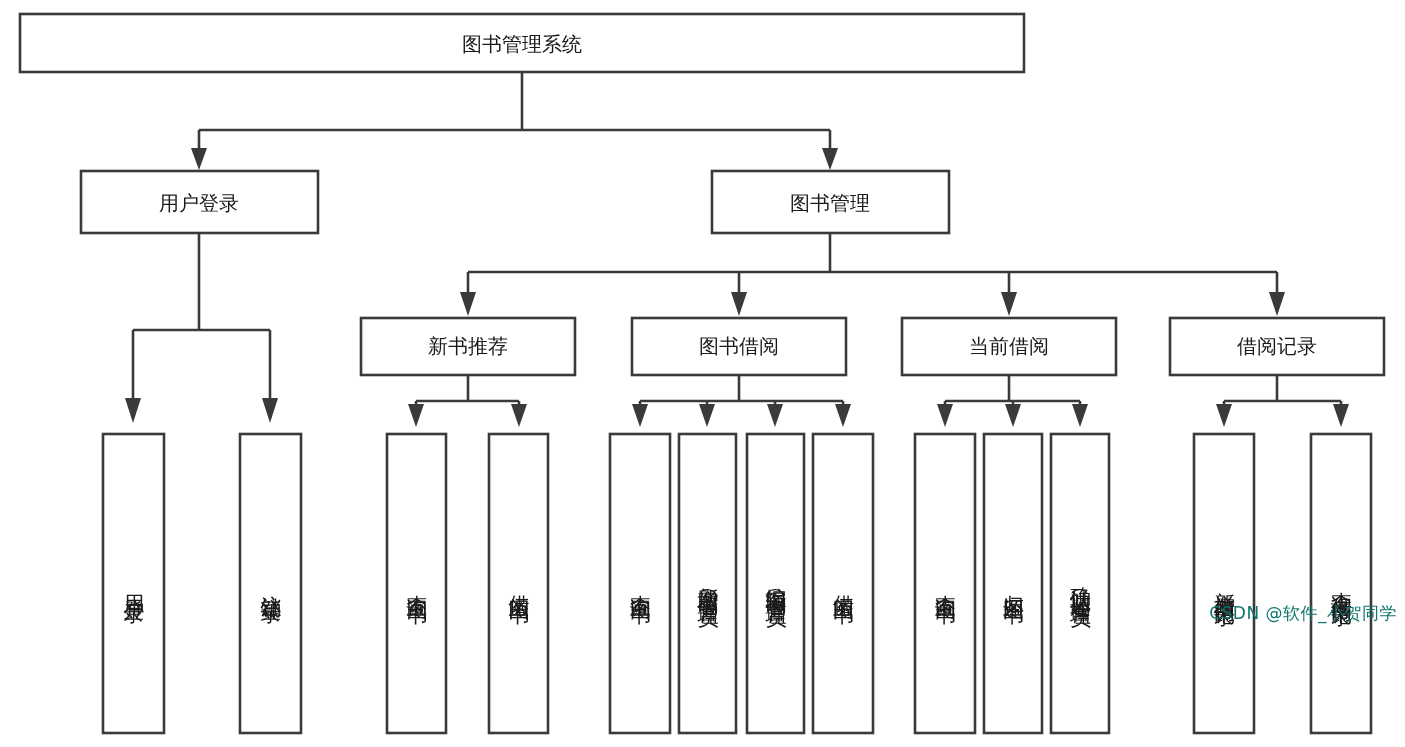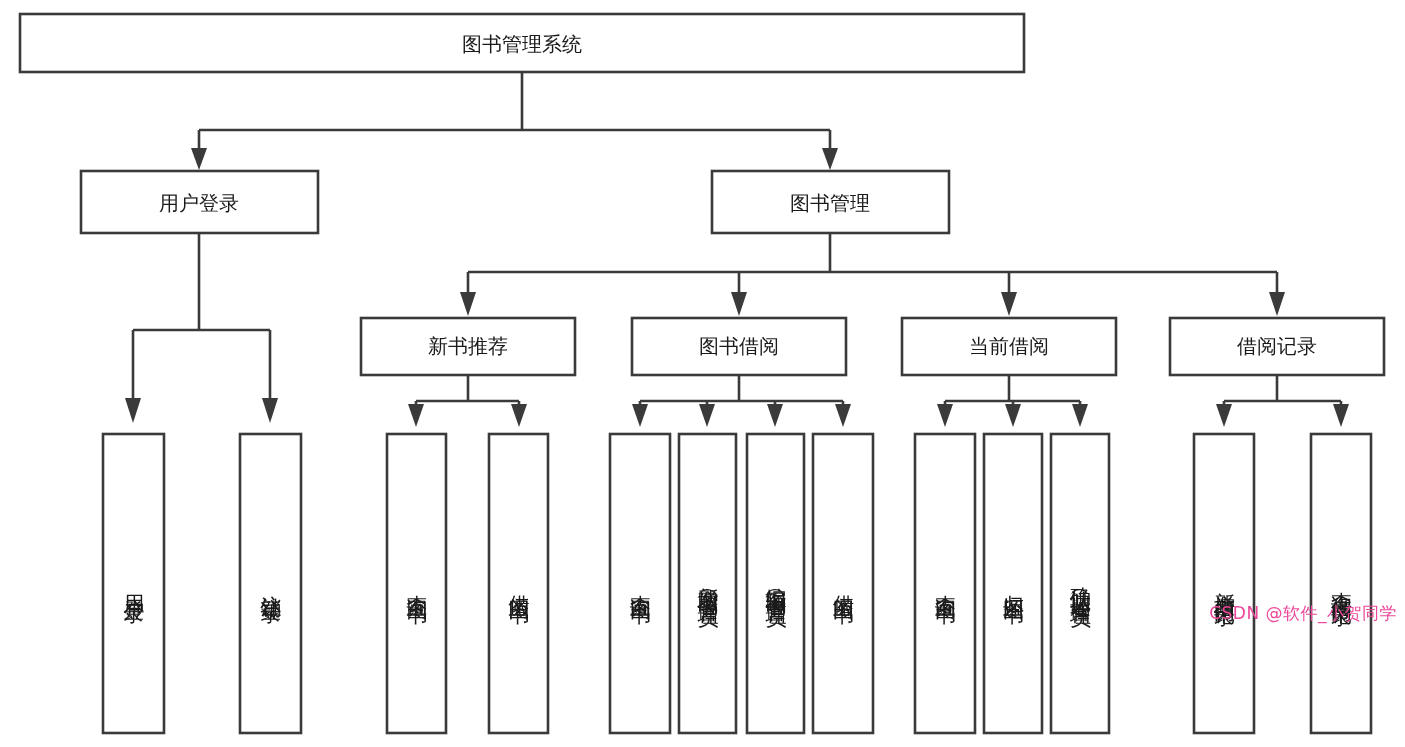--- a/index.html
+++ b/index.html
@@ -65,21 +65,21 @@
     color: #1a1a1a;
     letter-spacing: 3px;
     white-space: nowrap;
   }
   .watermark {
     position: absolute;
     right: 8px;
     bottom: 4px;
     font-family: "DejaVu Sans", "Liberation Sans", sans-serif;
     font-size: 17px;
-    color: #ec4899;
+    color: #0f766e;
     letter-spacing: 0.5px;
     white-space: nowrap;
   }
 </style>
 </head>
 <body>
 
 <div id="diagram-root">
 
   <svg class="flow" viewBox="0 0 1405 747">

